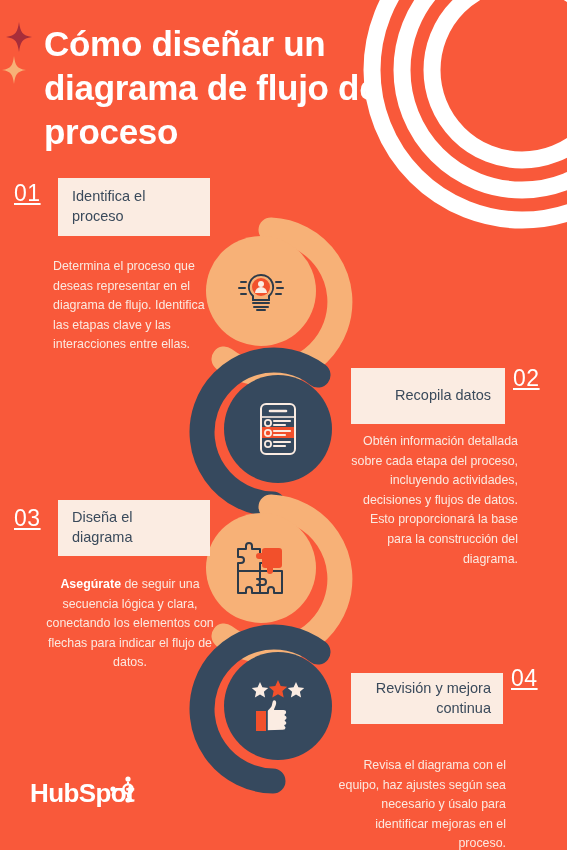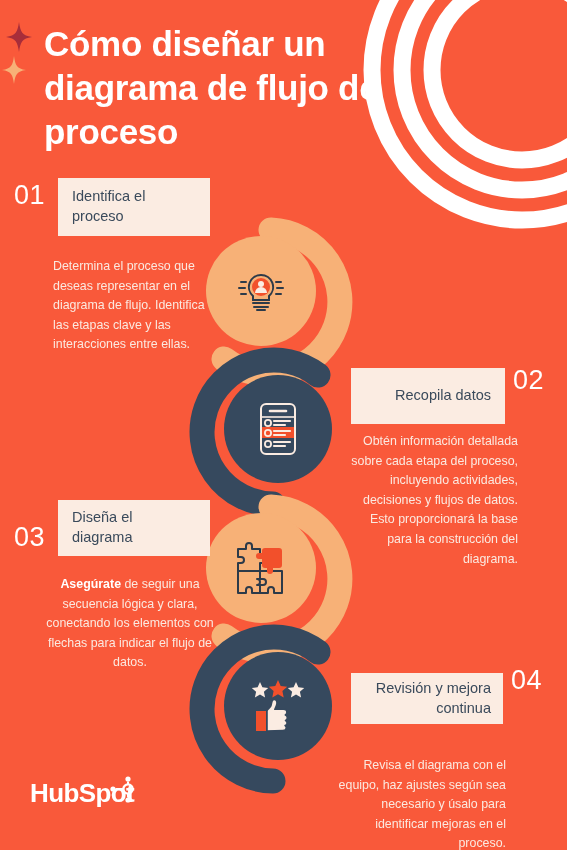--- a/index.html
+++ b/index.html
@@ -40,22 +40,22 @@
 
   .ic1{left:206px;top:236px;width:110px;height:110px;}
   .ic2{left:224px;top:375px;width:108px;height:108px;}
   .ic3{left:206px;top:513px;width:110px;height:110px;}
   .ic4{left:224px;top:652px;width:108px;height:108px;}
 
   
   .step{position:absolute;}
 
   .num{
-    position:absolute;color:#ffffff;font-size:27px;
-    font-weight:normal;letter-spacing:0.5px;line-height:1;
+    position:absolute;color:#ffffff;font-size:23px;
+    font-weight:normal;letter-spacing:0.5px;line-height:1;text-decoration:underline;
   }
 
   .label-card{
     position:absolute;background:#FBECE2;
     display:flex;align-items:center;
     box-sizing:border-box;
   }
   .label-card span{
     color:#3A4A5B;font-size:14.5px;line-height:1.35;font-weight:normal;
   }
@@ -71,21 +71,21 @@
   .s1-card{left:58px;top:178px;width:152px;height:58px;padding:0 14px;}
   .s1-body{left:53px;top:257px;width:162px;text-align:left;}
 
   
   .s2-num{left:513px;top:367px;}
   .s2-card{left:351px;top:368px;width:154px;height:56px;padding:0 14px;justify-content:flex-end;}
   .s2-card span{text-align:right;}
   .s2-body{left:342px;top:432px;width:176px;text-align:right;}
 
   
-  .s3-num{left:14px;top:524px;}
+  .s3-num{left:14px;top:507px;}
   .s3-card{left:58px;top:500px;width:152px;height:56px;padding:0 14px;}
   .s3-body{left:44px;top:575px;width:172px;text-align:center;}
 
   
   .s4-num{left:511px;top:667px;}
   .s4-card{left:351px;top:673px;width:152px;height:51px;padding:0 12px;justify-content:flex-start;}
   .s4-card span{text-align:right;}
   .s4-body{left:330px;top:732px;width:176px;text-align:right;margin-top:24px;}
 
   

